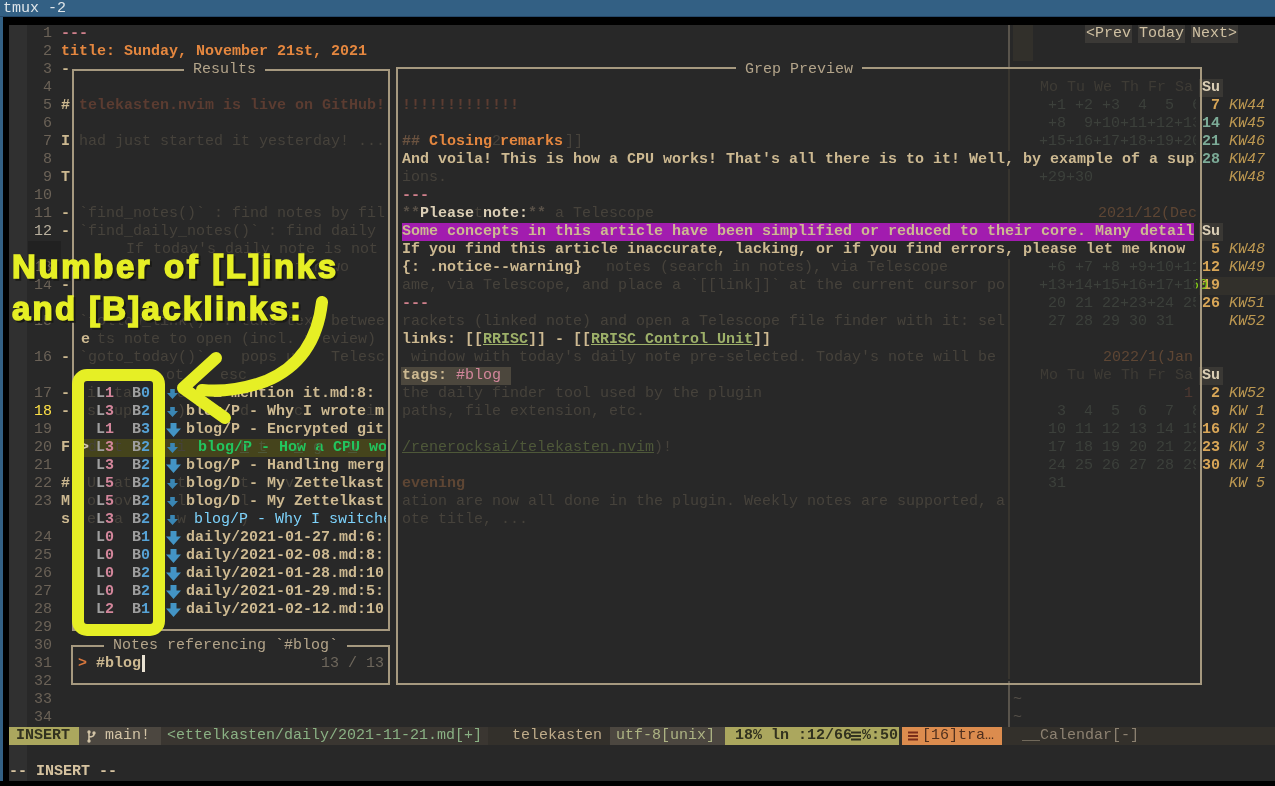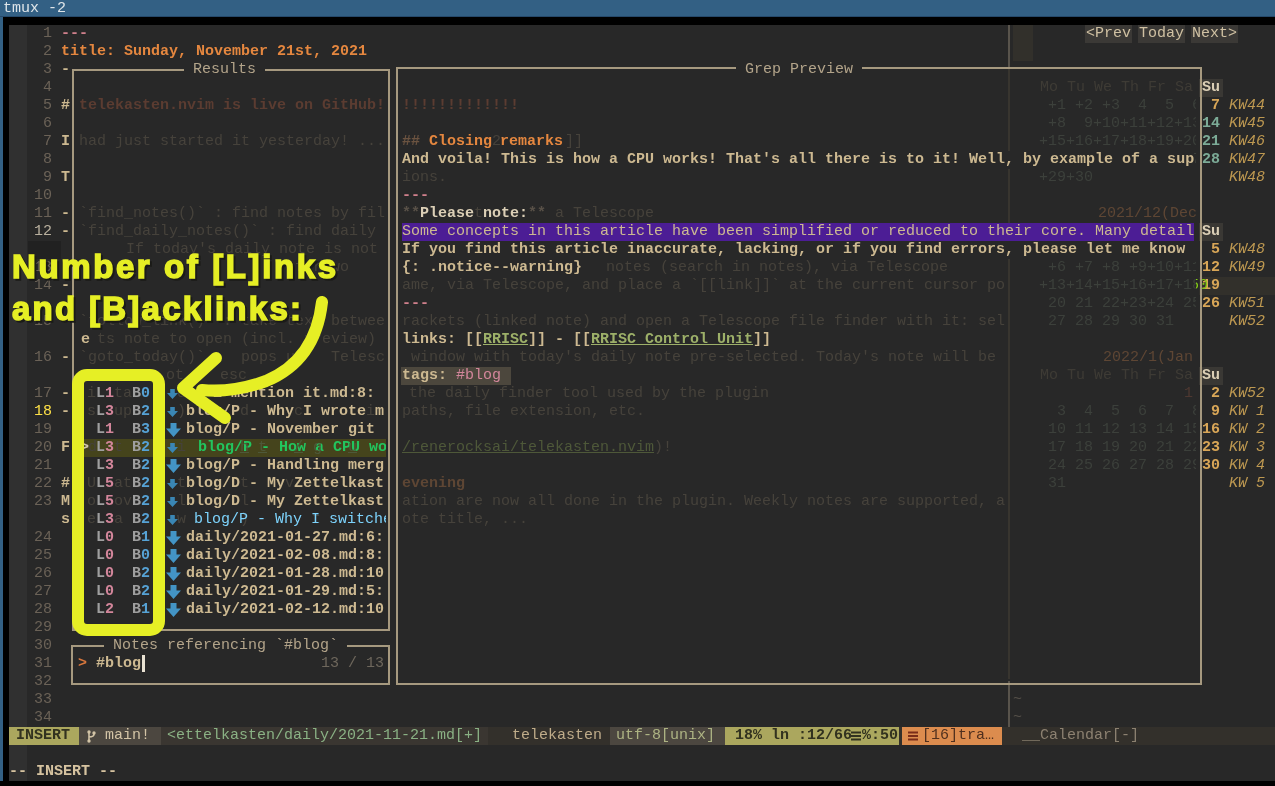--- a/index.html
+++ b/index.html
@@ -154,21 +154,21 @@
         <path d="M3.2 0h4.6v4H11L5.5 10 0 4h3.2z" fill="#3a86b4"></path>
       </svg>
       <span class="t" style="left:112px;top:332px;color:#cdb991;font-weight:700;">blog/P - Why I wrote m</span>
       <span class="t" style="left:22px;top:350px;color:#9f9f9f;font-weight:700;">L</span>
       <span class="t" style="left:31px;top:350px;color:#d3869b;font-weight:700;">1</span>
       <span class="t" style="left:58px;top:350px;color:#9f9f9f;font-weight:700;">B</span>
       <span class="t" style="left:67px;top:350px;color:#56a2d5;font-weight:700;">3</span>
       <svg style="position:absolute;left:92px;top:352px" width="15" height="14" viewBox="0 0 15 14">
         <path d="M4.5 0h6v5.5H15L7.5 14 0 5.5h4.5z" fill="#4394c5"></path>
       </svg>
-      <span class="t" style="left:112px;top:350px;color:#cdb991;font-weight:700;">blog/P - November git</span>
+      <span class="t" style="left:112px;top:350px;color:#cdb991;font-weight:700;">blog/P - Encrypted git</span>
       <span class="t" style="left:14px;top:368px;color:#46423b;">d</span>
       <span class="t" style="left:40px;top:368px;color:#46423b;">t</span>
       <span class="t" style="left:103px;top:368px;color:#46423b;">i</span>
       <span class="t" style="left:22px;top:368px;color:#9f9f9f;font-weight:700;">L</span>
       <span class="t" style="left:31px;top:368px;color:#d3869b;font-weight:700;">3</span>
       <span class="t" style="left:58px;top:368px;color:#9f9f9f;font-weight:700;">B</span>
       <span class="t" style="left:67px;top:368px;color:#56a2d5;font-weight:700;">2</span>
       <svg style="position:absolute;left:93px;top:372px" width="11" height="10" viewBox="0 0 11 10">
         <path d="M3.2 0h4.6v4H11L5.5 10 0 4h3.2z" fill="#3a86b4"></path>
       </svg>
@@ -296,37 +296,37 @@
       <span class="t" style="left:166px;top:64px;color:#46423b;">]]</span>
       <span class="t" style="left:3px;top:82px;color:#cdb991;font-weight:700;background:#282828;">And voila! This is how a CPU works! That's all there is to it! Well, by example of a sup</span>
       <span class="t" style="left:3px;top:100px;color:#46423b;">ions.</span>
       <span class="t" style="left:3px;top:118px;color:#d0808c;font-weight:700;">---</span>
       <span class="t" style="left:3px;top:136px;color:#595148;font-weight:700;">**</span>
       <span class="t" style="left:21px;top:136px;color:#dbcfb6;font-weight:700;">Please</span>
       <span class="t" style="left:84px;top:136px;color:#dbcfb6;font-weight:700;">note:</span>
       <span class="t" style="left:129px;top:136px;color:#595148;font-weight:700;">**</span>
       <span class="t" style="left:75px;top:136px;color:#46423b;">t</span>
       <span class="t" style="left:156px;top:136px;color:#46423b;">a Telescope</span>
-      <span class="t" style="left:3px;top:154px;color:#cdb991;font-weight:400;background:#4c1d95;">Some concepts in this article have been simplified or reduced to their core. Many detail</span>
+      <span class="t" style="left:3px;top:154px;color:#cdb991;font-weight:700;background:#a21caf;">Some concepts in this article have been simplified or reduced to their core. Many detail</span>
       <span class="t" style="left:3px;top:172px;color:#cdb991;font-weight:700;background:#282828;">If you find this article inaccurate, lacking, or if you find errors, please let me know</span>
       <span class="t" style="left:3px;top:190px;color:#cdb991;font-weight:700;background:#282828;">{: .notice--warning}</span>
       <span class="t" style="left:207px;top:190px;color:#46423b;">notes (search in notes), via Telescope</span>
       <span class="t" style="left:3px;top:208px;color:#46423b;">ame, via Telescope, and place a `[[link]]` at the current cursor po</span>
       <span class="t" style="left:3px;top:226px;color:#d0808c;font-weight:700;">---</span>
       <span class="t" style="left:3px;top:244px;color:#46423b;">rackets (linked note) and open a Telescope file finder with it: sel</span>
       <span class="t" style="left:3px;top:262px;color:#cdb991;font-weight:700;background:#282828;">links: [[</span>
       <span class="t" style="left:84px;top:262px;color:#9db069;font-weight:700;text-decoration:underline;">RRISC</span>
       <span class="t" style="left:129px;top:262px;color:#cdb991;font-weight:700;">]] - [[</span>
       <span class="t" style="left:192px;top:262px;color:#9db069;font-weight:700;text-decoration:underline;">RRISC Control Unit</span>
       <span class="t" style="left:354px;top:262px;color:#cdb991;font-weight:700;">]]</span>
       <span class="t" style="left:12px;top:280px;color:#46423b;">window with today's daily note pre-selected. Today's note will be</span>
       <div style="position:absolute;left:2px;top:298px;width:110px;height:18px;background:#4c473d"></div>
       <span class="t" style="left:3px;top:298px;color:#cdb991;font-weight:700;">tags:</span>
       <span class="t" style="left:57px;top:298px;color:#d3869b;">#blog</span>
-      <span class="t" style="left:10px;top:316px;color:#46423b;">the daily finder tool used by the plugin</span>
+      <span class="t" style="left:3px;top:316px;color:#46423b;">the daily finder tool used by the plugin</span>
       <span class="t" style="left:3px;top:334px;color:#46423b;">paths, file extension, etc.</span>
       <span class="t" style="left:3px;top:370px;color:#4e5839;text-decoration:underline;">/renerocksai/telekasten.nvim</span>
       <span class="t" style="left:255px;top:370px;color:#46423b;">)!</span>
       <span class="t" style="left:3px;top:406px;color:#5e4634;font-weight:700;">evening</span>
       <span class="t" style="left:3px;top:424px;color:#46423b;">ation are now all done in the plugin. Weekly notes are supported, a</span>
       <span class="t" style="left:3px;top:442px;color:#46423b;">ote title, ...</span>
     </div>
     <div style="position:absolute;left:74px;top:647px;width:311.5px;height:32px;background:#282828;overflow:hidden">
       <span class="t" style="left:4px;top:8px;color:#d8773d;font-weight:700">&gt;</span>
       <span class="t" style="left:22px;top:8px;color:#cdb991;font-weight:700">#blog</span>

